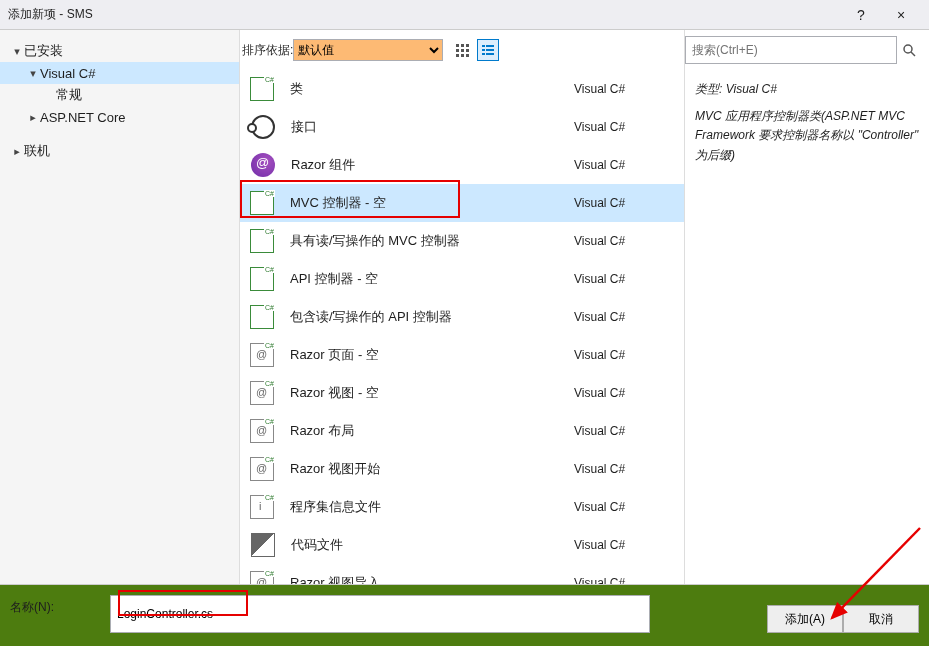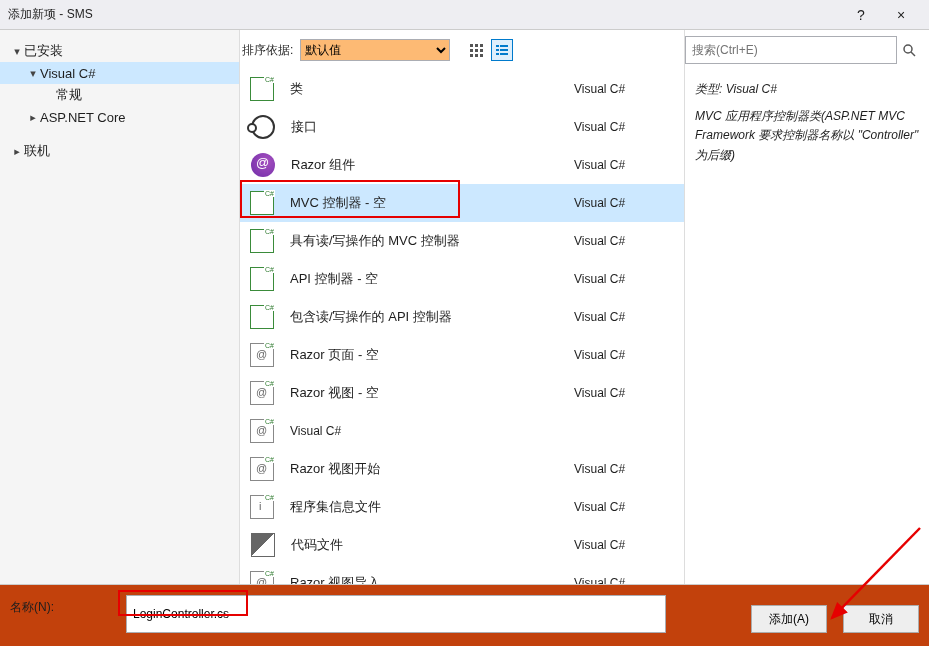--- a/index.html
+++ b/index.html
@@ -8,40 +8,40 @@
 .titlebar .title { flex: 1; font-size: 12px; }
 .titlebar .winbtn { width: 40px; height: 30px; display: flex; align-items: center; justify-content: center; font-size: 14px; cursor: pointer; }
 .body-area { flex: 1; display: flex; min-height: 0; }
 .sidebar { width: 240px; background: #f5f5f5; padding: 10px 0; border-right: 1px solid #ddd; }
 .tree-item { display: flex; align-items: center; height: 22px; padding-left: 10px; cursor: pointer; font-size: 13px; color: #1e1e1e; }
 .tree-item.lvl1 { padding-left: 26px; }
 .tree-item.lvl2 { padding-left: 42px; }
 .tree-item.selected { background: #cce8ff; color: #1e1e1e; }
 .tree-caret { width: 14px; text-align: center; font-size: 11px; color: #444; }
 .main { flex: 1; display: flex; flex-direction: column; min-width: 0; }
-.toolbar { height: 40px; display: flex; align-items: center; padding: 6px 6px 6px 2px; gap: 7px; }
+.toolbar { height: 40px; display: flex; align-items: center; padding: 6px 6px 6px 2px; gap: 0; }
 .toolbar .sortlbl { font-size: 12px; }
 .toolbar select { width: 150px; height: 22px; border: 1px solid #abadb3; background: #fdba74; font-size: 12px; }
 .viewbtns { display: flex; gap: 4px; margin-left: 8px; }
 .viewbtn { width: 22px; height: 22px; border: 1px solid transparent; display: flex; align-items: center; justify-content: center; cursor: pointer; }
 .viewbtn.active { border: 1px solid #007acc; background: #ddeefc; }
 .viewbtn svg { width: 14px; height: 14px; }
 .list { flex: 1; overflow-y: auto; }
 .row { display: flex; align-items: center; height: 38px; padding: 0 10px; cursor: pointer; }
 .row.selected { background: #cce8ff; align-items: center; }
 .row .icon { width: 24px; height: 24px; margin-right: 16px; flex-shrink: 0; }
 .row .label { flex: 1; font-size: 13px; }
 .row .lang { width: 100px; text-align: left; font-size: 12px; color: #1e1e1e; }
 .detail { width: 245px; border-left: 1px solid #ddd; display: flex; flex-direction: column; }
 .search { height: 40px; display: flex; align-items: center; padding: 6px 8px 6px 0; }
 .search input { flex: 1; height: 24px; border: 1px solid #abadb3; padding: 13px 6px; font-size: 12px; }
 .search .mag { width: 24px; display: flex; align-items: center; justify-content: center; color: #555; cursor: pointer; }
 .desc { padding: 10px 10px; font-size: 12px; line-height: 1.6; font-style: italic; }
 .desc .type-row { margin-bottom: 8px; }
-.bottombar { height: 62px; background: #c2410c; border-top: 1px solid #ccc; display: flex; align-items: flex-start; padding: 10px; gap: 16px; }
+.bottombar { height: 62px; background: #4d7c0f; border-top: 1px solid #ccc; display: flex; align-items: flex-start; padding: 10px; gap: 0; }
 .bottombar .namelbl { width: 100px; padding-top: 4px; font-size: 12px; }
 .bottombar input { width: 540px; height: 38px; border: 1px solid #abadb3; padding: 0 6px; font-size: 12px; }
 .bottombar .spacer { flex: 1; }
 .btn { min-width: 76px; height: 28px; border: 1px solid #acacac; background: #eee; font-size: 12px; cursor: pointer; margin-top: 10px; }
 .annot-red { position: absolute; border: 2px solid #e60000; pointer-events: none; z-index: 90; }
 .annot-arrow { position: absolute; pointer-events: none; z-index: 91; }
 
 .ico-cs { border: 1px solid #3a8b3a; background: #fff; position: relative; }
 .ico-cs::after { content: "C#"; position: absolute; top: -2px; right: -2px; font-size: 7px; color: #2e7a2e; background: #fff; padding: 0 1px; }
 .ico-interface { width: 22px; height: 22px; border: 2px solid #333; border-radius: 50%; position: relative; margin-left: 1px; }
@@ -164,20 +164,21 @@
           <span class="label">Razor 页面 - 空</span>
           <span class="lang">Visual C#</span>
         </div>
         <div class="row">
           <div class="icon ico-rzfile"></div>
           <span class="label">Razor 视图 - 空</span>
           <span class="lang">Visual C#</span>
         </div>
         <div class="row">
           <div class="icon ico-rzfile"></div>
+          <span class="label">Razor 布局</span>
           <span class="lang">Visual C#</span>
         </div>
         <div class="row">
           <div class="icon ico-rzfile"></div>
           <span class="label">Razor 视图开始</span>
           <span class="lang">Visual C#</span>
         </div>
         <div class="row">
           <div class="icon ico-info"></div>
           <span class="label">程序集信息文件</span>

